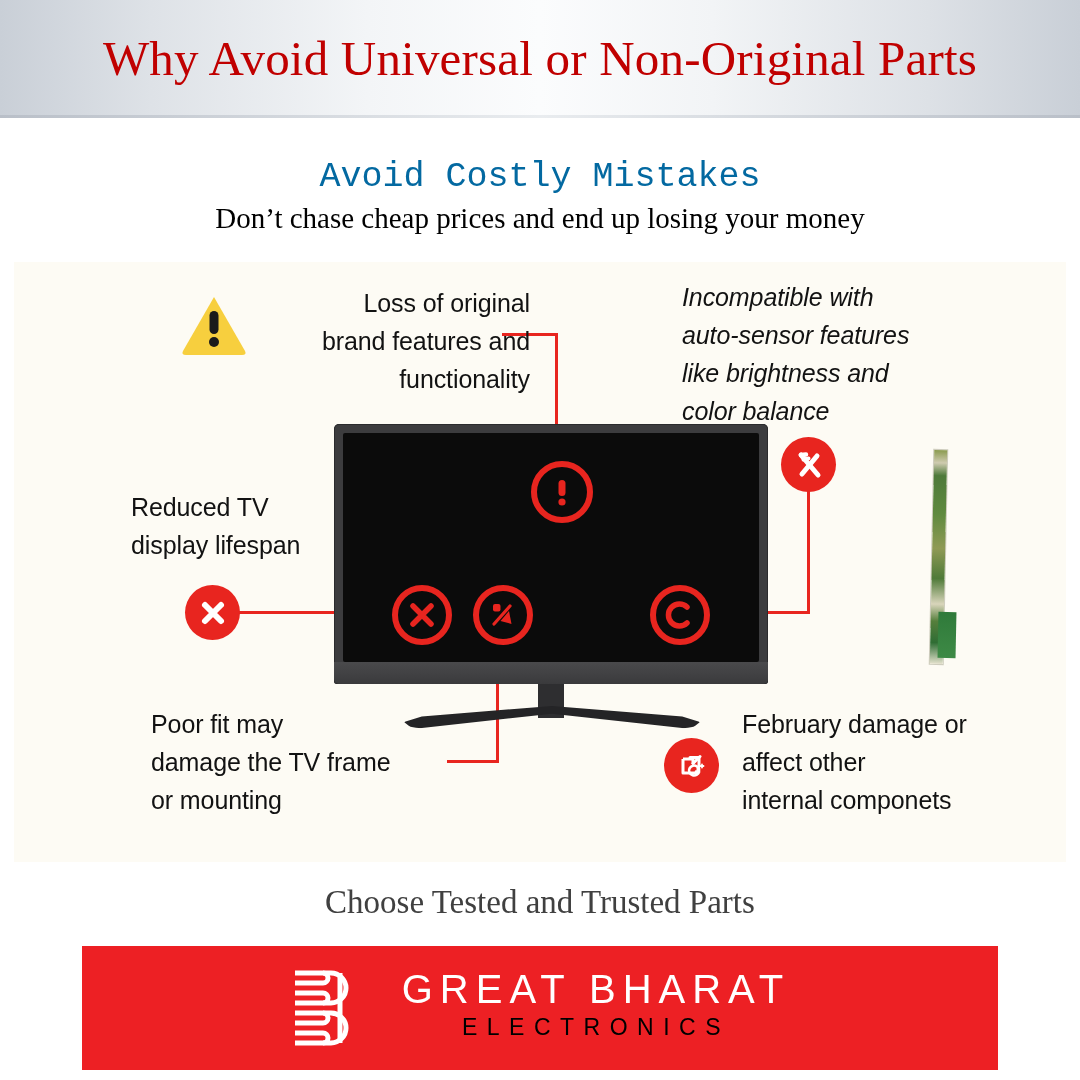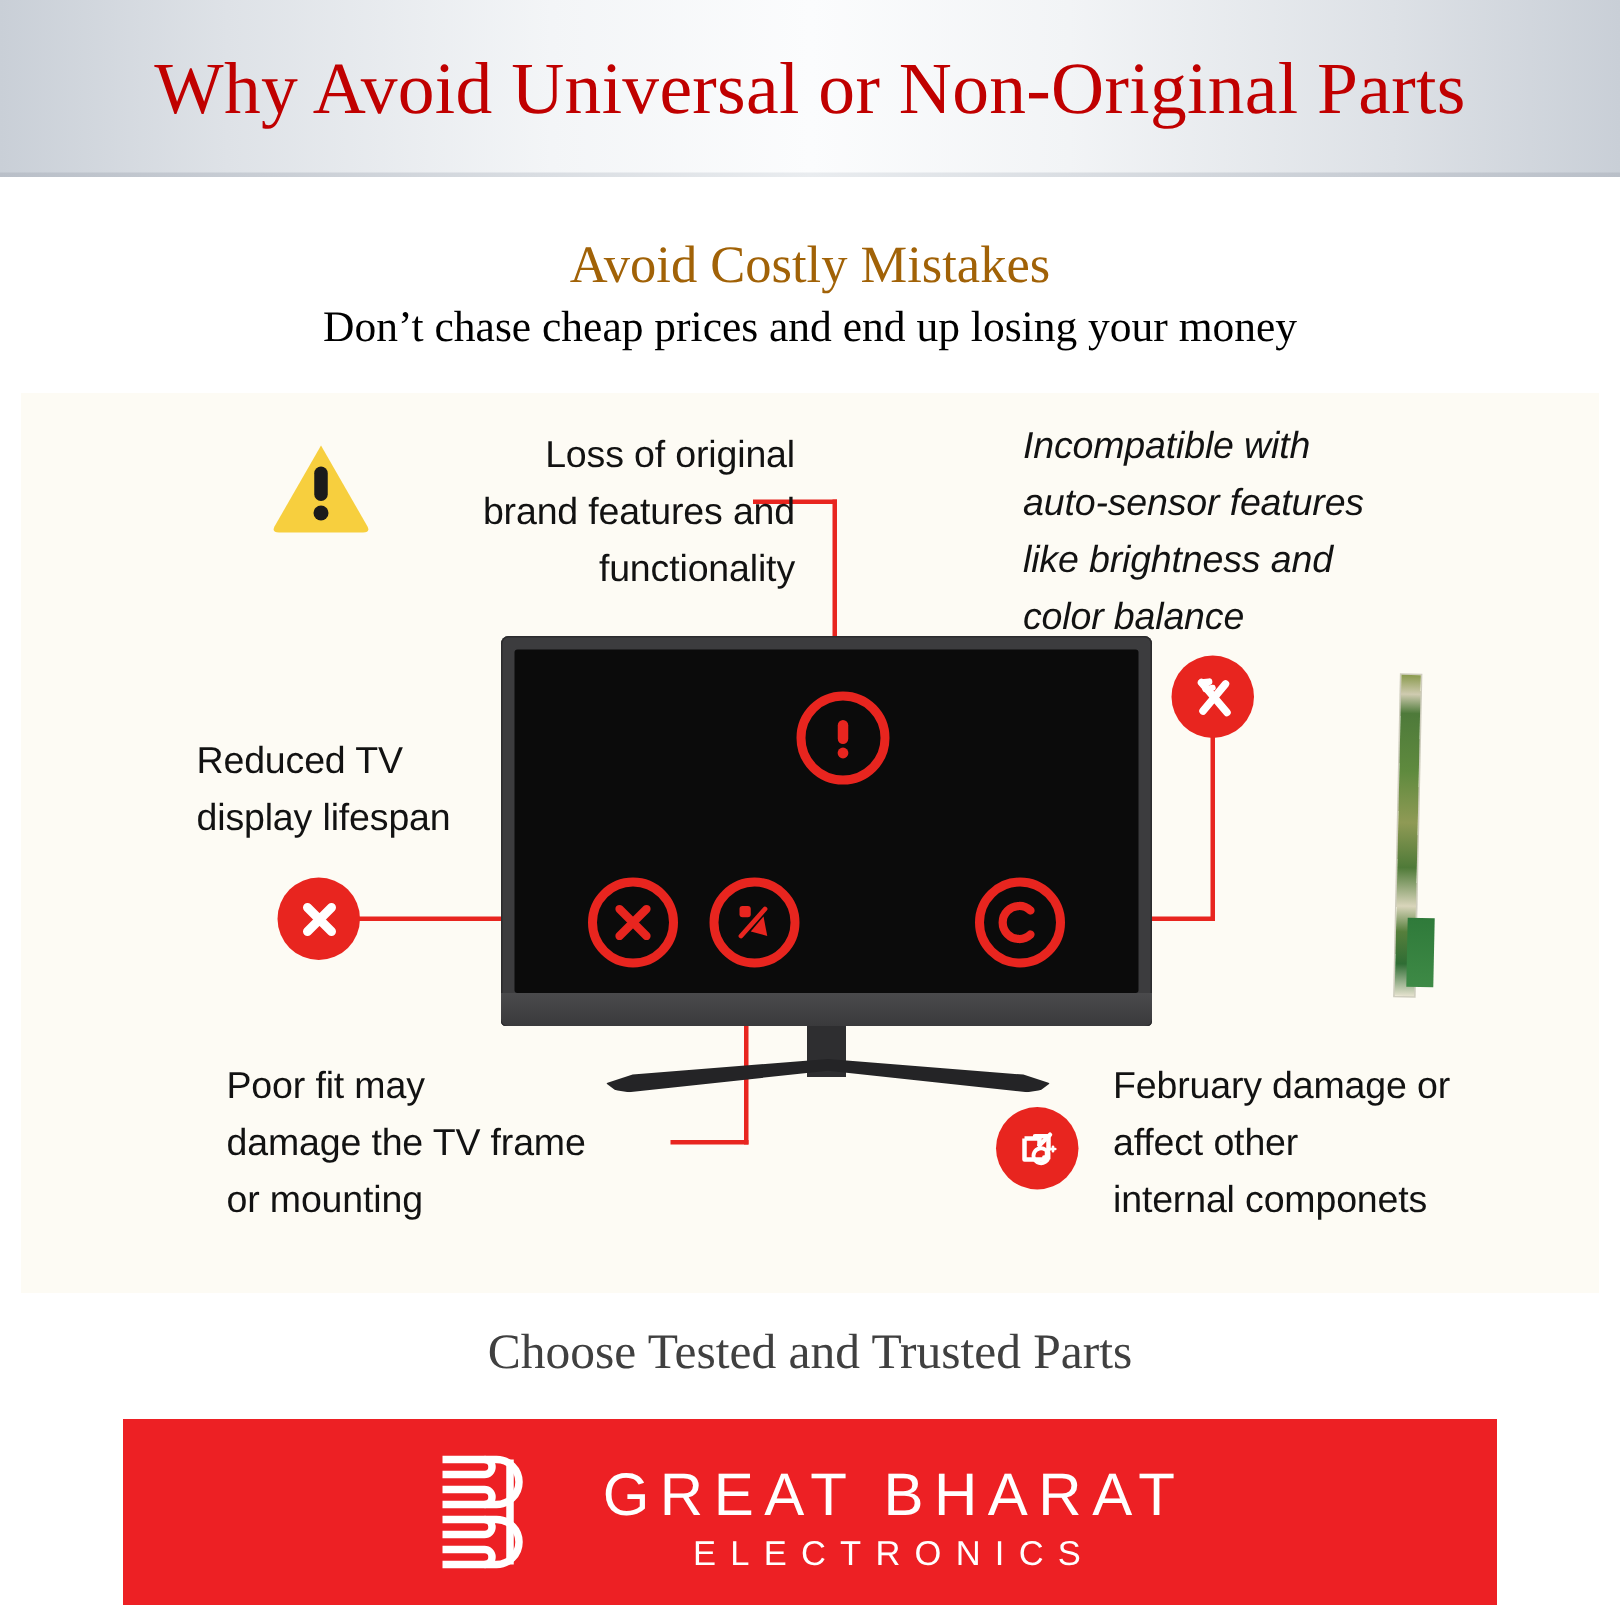--- a/index.html
+++ b/index.html
@@ -23,21 +23,21 @@
   .header-title{
     position:absolute;left:0;top:31px;width:1080px;text-align:center;
     font-family:"Liberation Serif", serif;
     font-size:49px;line-height:56px;color:#c00000;letter-spacing:.2px;
     white-space:nowrap;
   }
 
   
   .sub1{
     position:absolute;left:0;top:156px;width:1080px;text-align:center;
-    font-family:Liberation Serif, serif;font-size:35px;line-height:42px;color:#a16207;
+    font-family:Liberation Mono, monospace;font-size:35px;line-height:42px;color:#0369a1;
   }
   .sub2{
     position:absolute;left:0;top:200px;width:1080px;text-align:center;
     font-family:"Liberation Serif", serif;font-size:29px;line-height:36px;color:#000000;
   }
 
   
   .panel{
     position:absolute;left:14px;top:262px;width:1052px;height:600px;
     background:#fdfbf4;
@@ -126,29 +126,29 @@
 
   
   .foot-line{
     position:absolute;left:0;top:881px;width:1080px;text-align:center;
     font-family:"Liberation Serif", serif;font-size:33px;line-height:42px;color:#404040;
   }
   .brandbar{
     position:absolute;left:82px;top:946px;width:916px;height:124px;
     background:#ed2024;display:flex;align-items:center;justify-content:center;
   }
-  .brand-inner{display:flex;align-items:flex-end;gap:34px;}
+  .brand-inner{display:flex;align-items:flex-start;gap:34px;}
   .brand-mark{width:78px;height:84px;flex:0 0 auto;}
   .brand-text{display:flex;flex-direction:column;justify-content:center;}
   .brand-name{
     color:#fff;font-size:40px;letter-spacing:7px;line-height:46px;font-weight:400;
     font-family:"Liberation Sans", sans-serif;
   }
   .brand-sub{
-    color:#ffffff;font-size:23px;letter-spacing:9.5px;line-height:30px;font-weight:400;
+    color:#000000;font-size:23px;letter-spacing:9.5px;line-height:30px;font-weight:400;
     font-family:"Liberation Sans", sans-serif;text-align:center;
   }
 </style>
 </head>
 <body>
 
 <div id="stage">
 
   <div class="header">
     <div class="header-title">Why Avoid Universal or Non-Original Parts</div>

